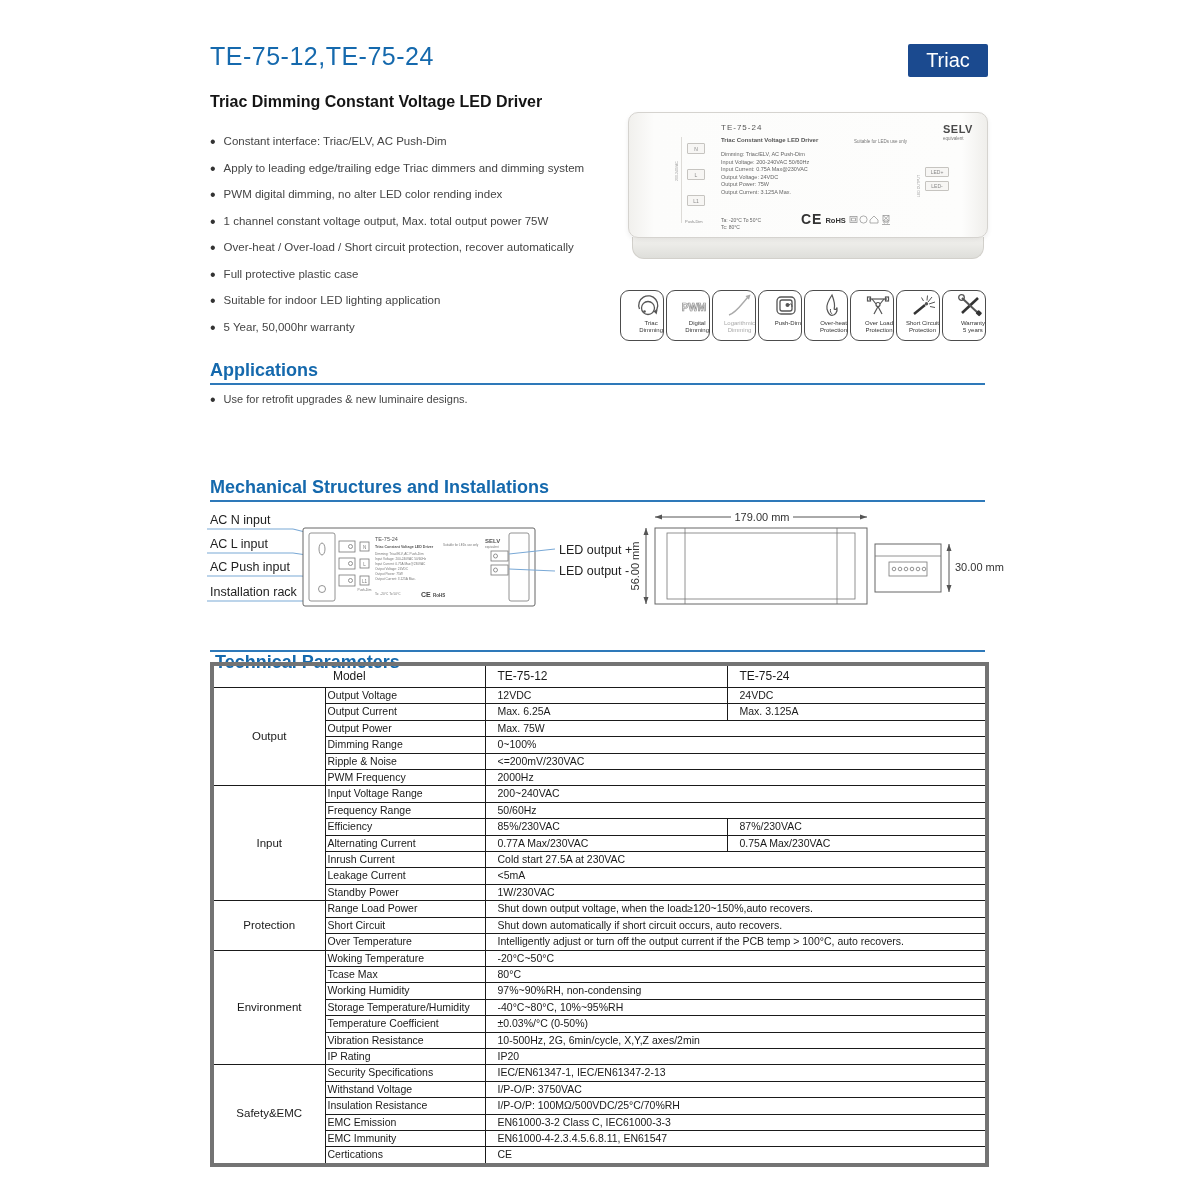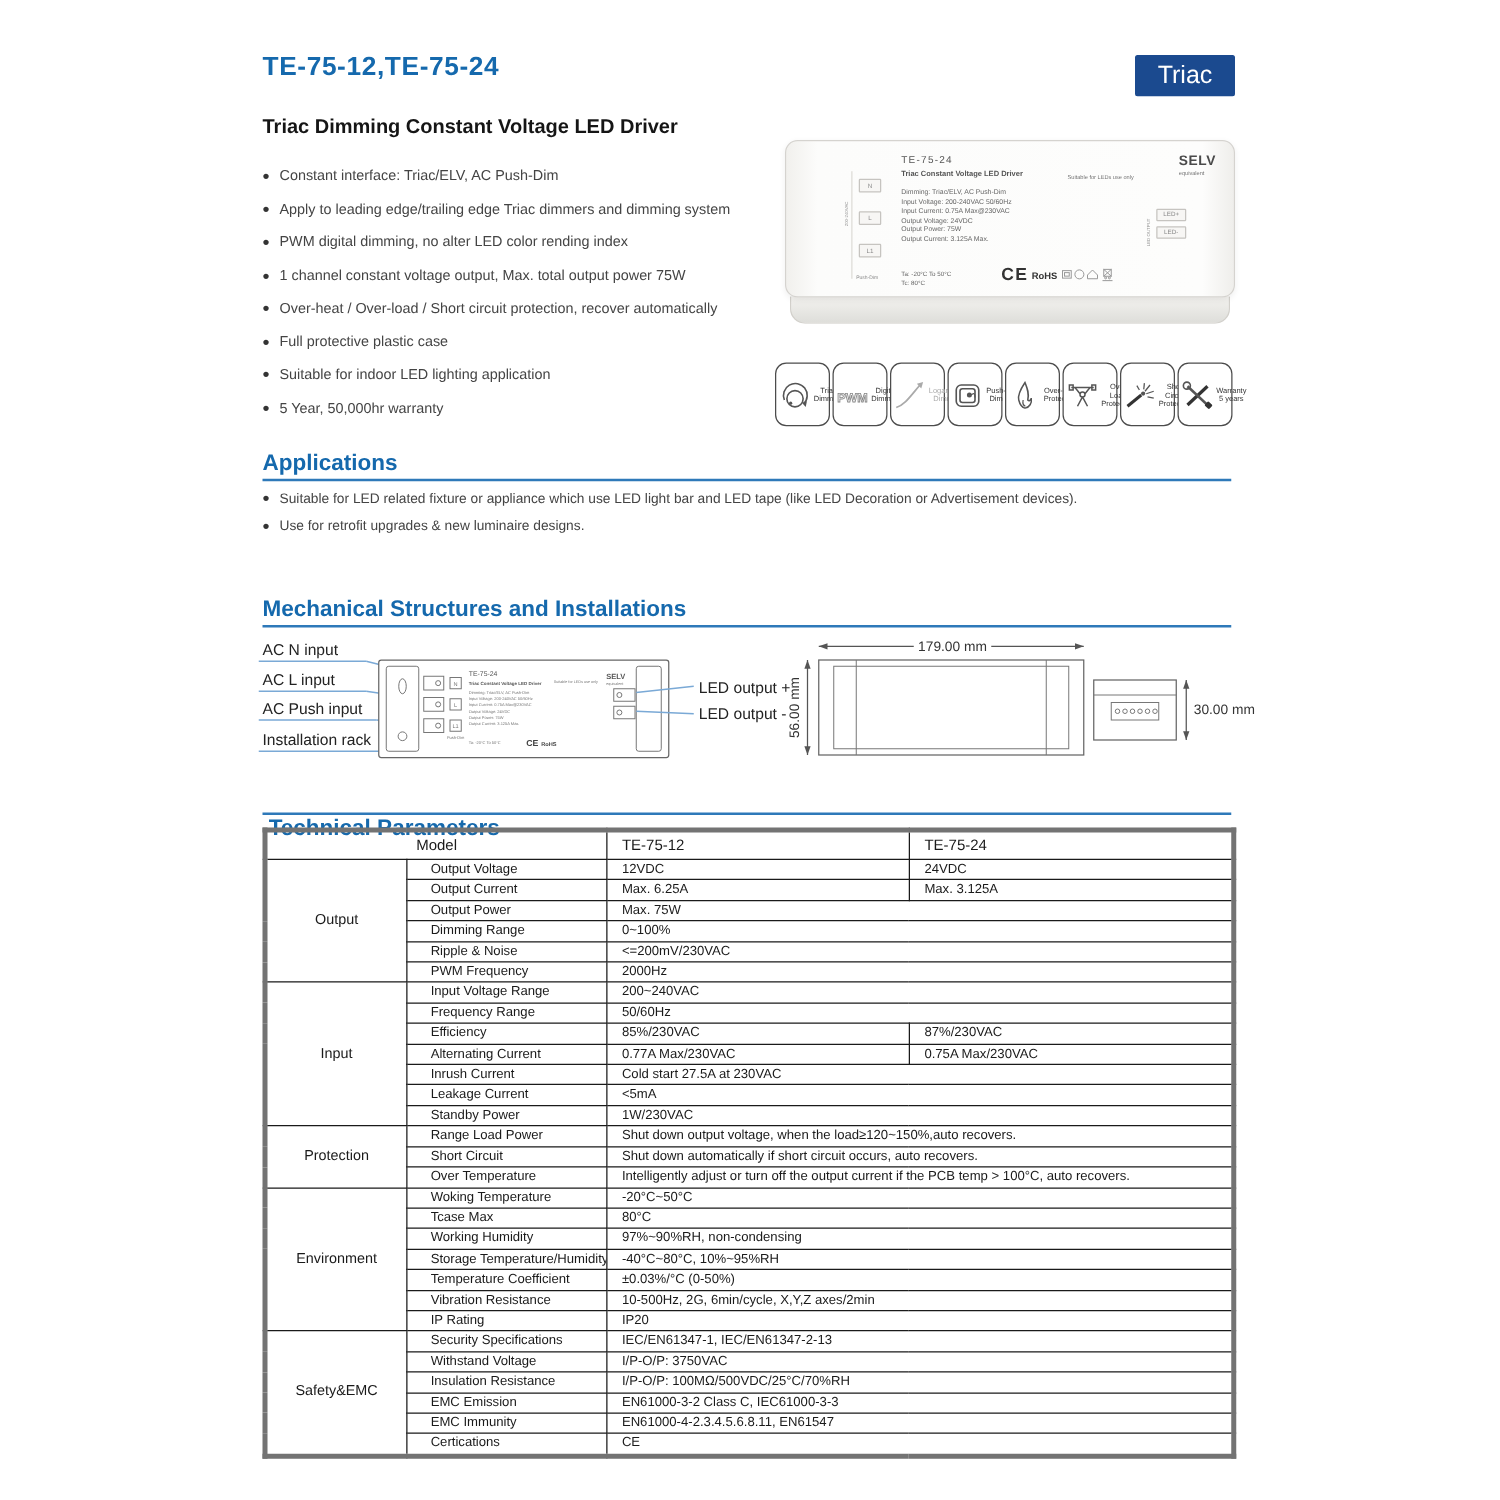--- a/index.html
+++ b/index.html
@@ -2,21 +2,21 @@
 <html><head>
 <meta charset="utf-8">
 <style>
   * { margin:0; padding:0; box-sizing:border-box; }
   html,body { background:#fff; }
   body { width:1200px; height:1200px; position:relative; font-family:"Liberation Sans", sans-serif; color:#222; overflow:hidden; }
 
   .abs { position:absolute; }
 
   
-  .title { left:210px; top:42px; font-size:21px; font-weight:bold; color:#1569ad; letter-spacing:.5px; }
+  .title { left:210px; top:42px; font-size:25px; font-weight:normal; color:#1569ad; letter-spacing:.5px; }
   .brand-badge { left:908px; top:44px; width:80px; height:33px; background:#1b4a8f; color:#fff;
                  display:flex; align-items:center; justify-content:center; font-size:20px; border-radius:2px; }
   .subtitle { left:210px; top:93px; font-size:16px; font-weight:bold; color:#151515; }
 
   
   ul { list-style:none; }
   .features { left:210px; top:136px; width:430px; }
   .features li { display:flex; align-items:center; font-size:11.5px; color:#444; margin-bottom:15px; line-height:11.5px; }
   .features li::before, .apps li::before { content:"•"; font-size:16px; margin-right:8px; color:#333; }
 
@@ -41,21 +41,21 @@
   .term { position:absolute; left:58px; width:18px; height:11px; border:1px solid #c6c4c0; border-radius:1px;
           display:flex; align-items:center; justify-content:center; font-size:5px; color:#888; background:#f7f6f4; }
   .term-cap { left:56px; top:106px; font-size:4px; color:#888; }
   .termr { position:absolute; left:296px; width:24px; height:10px; border:1px solid #c6c4c0; border-radius:1px;
            display:flex; align-items:center; justify-content:center; font-size:5px; color:#888; background:#f7f6f4; }
   .vtext { position:absolute; font-size:3.5px; color:#999; transform:rotate(-90deg); transform-origin:left top; white-space:nowrap; }
 
   
   .badges { left:620px; top:290px; width:368px; display:flex; gap:2px; }
   .badge { width:44px; height:51px; border:1.5px solid #4c4c4c; border-radius:9px; background:#fff;
-           display:flex; flex-direction:row; align-items:center; padding-top:2px; }
+           display:flex; flex-direction:column; align-items:flex-end; padding-top:2px; }
   .badge svg { width:30px; height:26px; flex:none; }
   .bcap { font-size:6px; line-height:7px; text-align:center; color:#333; margin-top:1px; }
   .bcap span { display:block; }
   .badge.gray .bcap { color:#aaa; }
 
   
   .sec-h { font-size:18px; font-weight:bold; color:#1569ad; }
   .rule { height:2px; background:#2e79b9; width:775px; left:210px; }
 
   .apps { left:210px; top:394px; width:790px; }
@@ -72,21 +72,21 @@
   .minitxt { fill:#777; }
 
   
   .tech-wrap { left:210px; top:662px; }
   table.tech { border-collapse:collapse; table-layout:fixed; width:775px; border:4px solid #737373; }
   table.tech td { border:1px solid #1a1a1a; font-size:10.5px; color:#1a1a1a; height:15.4px; line-height:15.4px;
                   padding:0 2px 0 12px; white-space:nowrap; overflow:hidden; }
   table.tech thead td { height:21px; line-height:21px; font-size:12px; }
   table.tech td.model { text-align:center; padding:0; }
   table.tech td.cat { text-align:center; padding:0; font-size:11.5px; }
-  table.tech td.param { padding-left:19px; }
+  table.tech td.param { padding-left:2px; }
 </style>
 </head>
 <body>
 
 <div class="abs title">TE-75-12,TE-75-24</div>
 <div class="abs brand-badge">Triac</div>
 <div class="abs subtitle">Triac Dimming Constant Voltage LED Driver</div>
 
 <ul class="abs features">
   <li>Constant interface: Triac/ELV, AC Push-Dim</li>
@@ -249,21 +249,20 @@
     <div class="bcap">
         <span>Warranty</span>
         <span>5 years</span>
       </div>
   </div>
 </div>
 
 <div class="abs sec-h" style="left:210px; top:360px;">Applications</div>
 <div class="abs rule" style="top:383px;"></div>
 <ul class="abs apps">
-  <li>Suitable for LED related fixture or appliance which use LED light bar and LED tape (like LED Decoration or Advertisement devices).</li>
   <li>Use for retrofit upgrades &amp; new luminaire designs.</li>
 </ul>
 
 <div class="abs sec-h" style="left:210px; top:477px;">Mechanical Structures and Installations</div>
 <div class="abs rule" style="top:500px;"></div>
 
 <svg class="abs mech-svg" style="left:203px; top:504px;" width="810" height="122" viewBox="0 0 810 122">
 
   <text class="mlabel" x="7" y="20">AC N input</text>
   <line class="lblue" x1="4" y1="25" x2="90" y2="25"></line>

